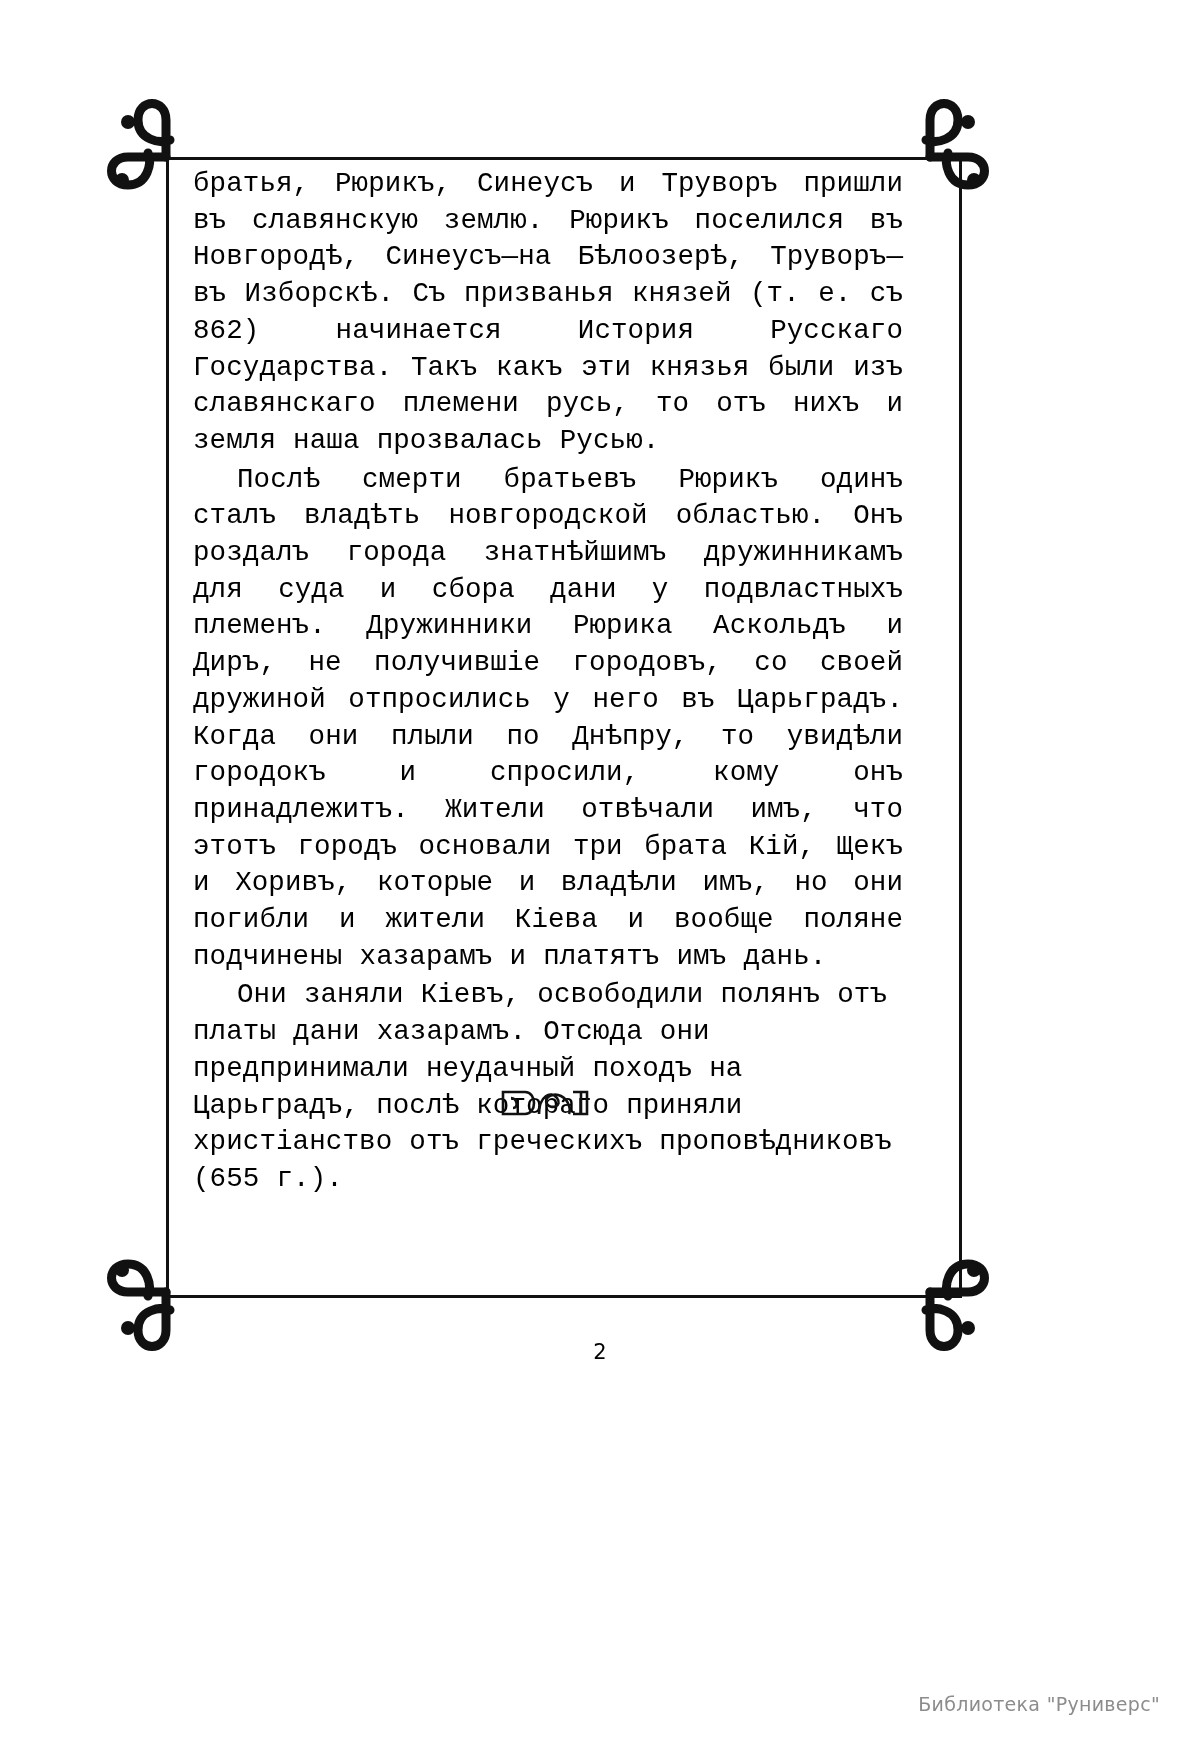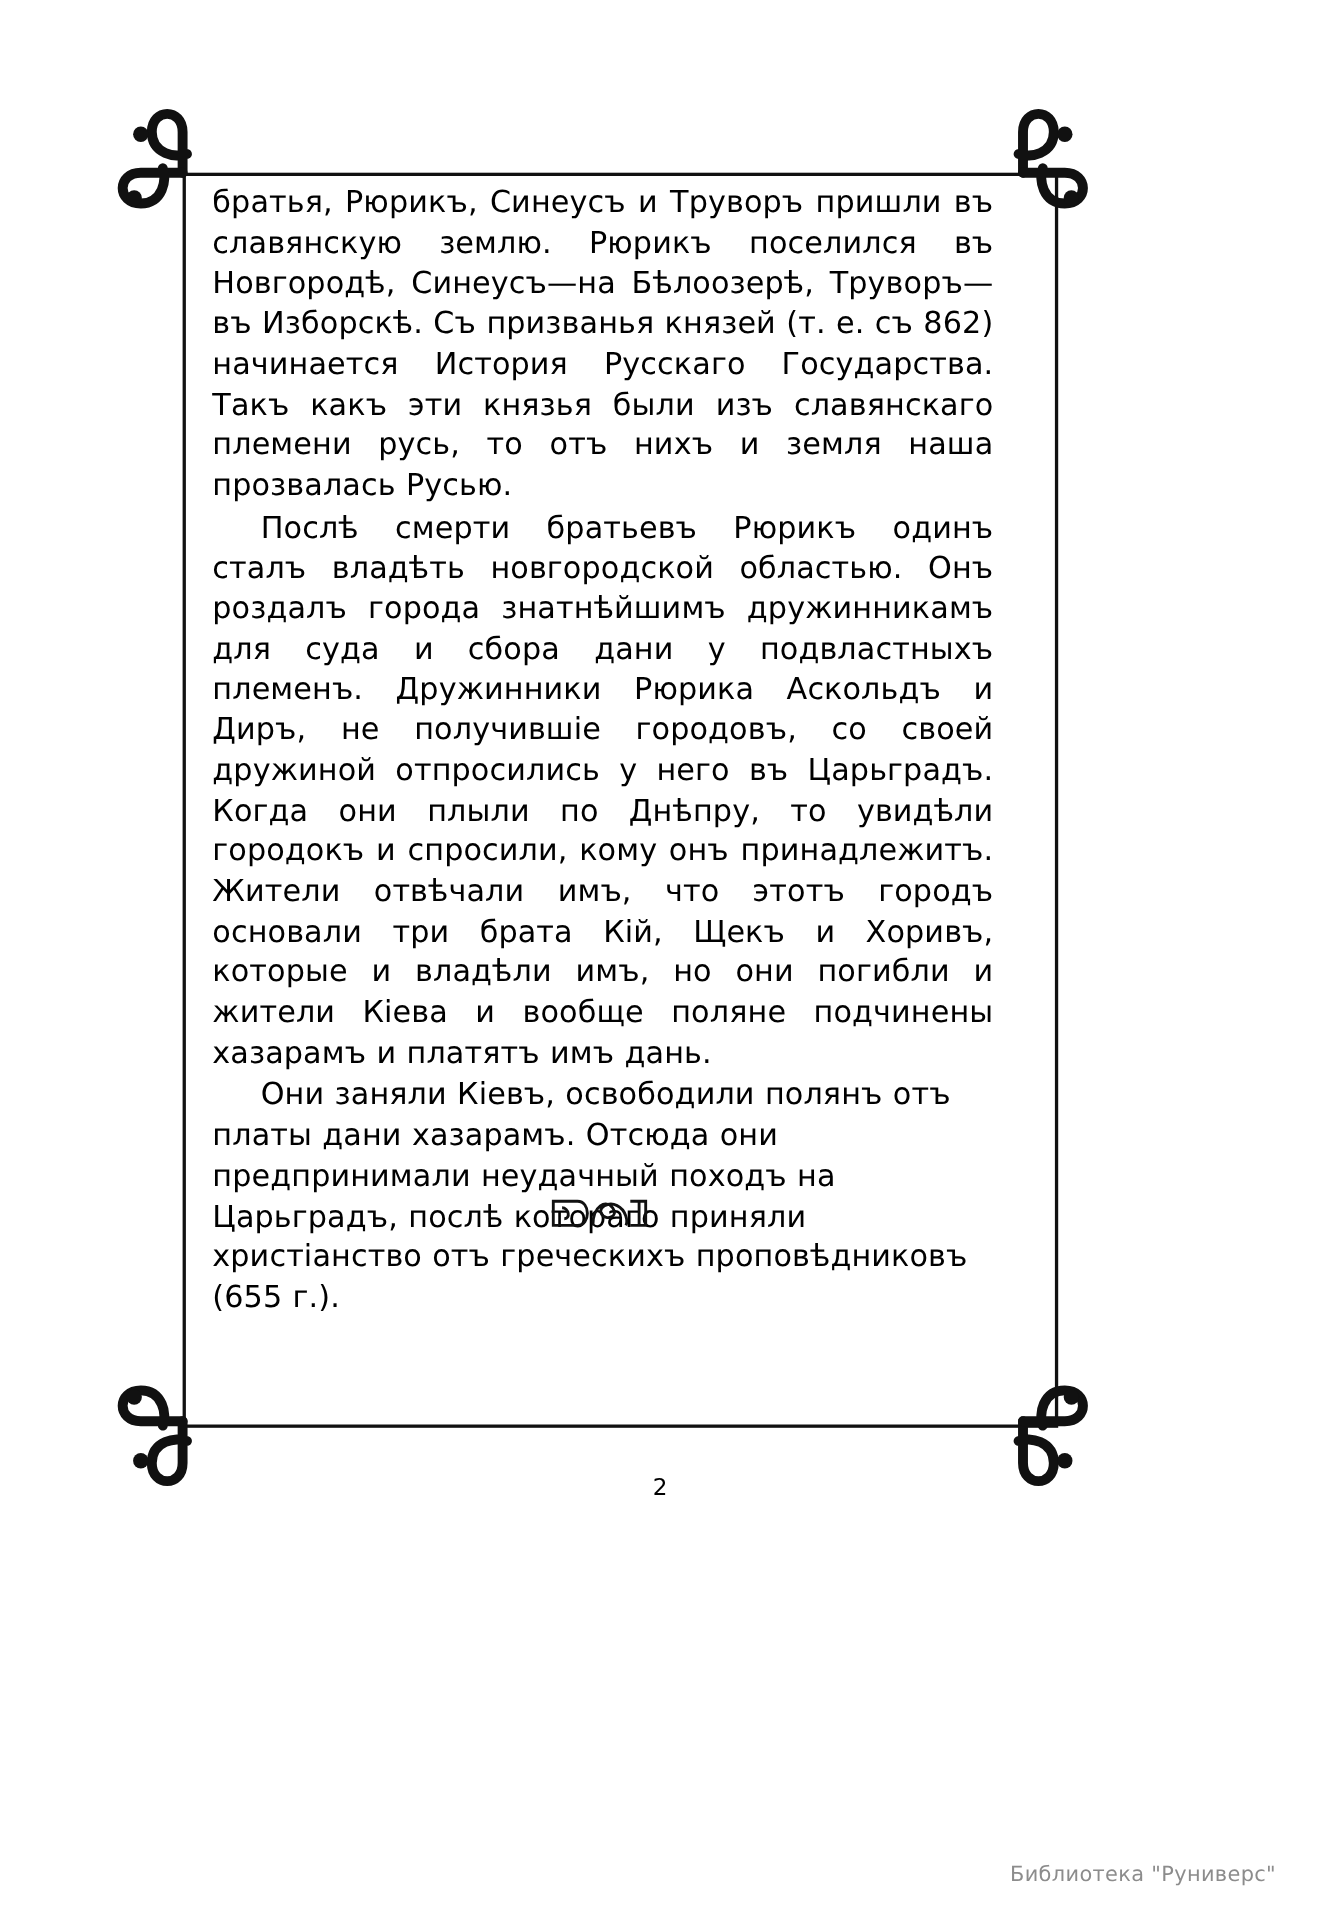--- a/index.html
+++ b/index.html
@@ -55,20 +55,21 @@
     width: 710px;
   }
   .para {
     margin: 0 0 2px 0;
     font-size: 27.5px;
     line-height: 1.335;
     text-align: justify;
     text-justify: inter-word;
     letter-spacing: 0.1px;
     word-spacing: 0.5px;
+    font-family: Liberation Mono, monospace;
   }
   .para.indent {
     text-indent: 44px;
   }
   .para:last-child {
     text-align: left;
   }
 
   
   .ornament {

